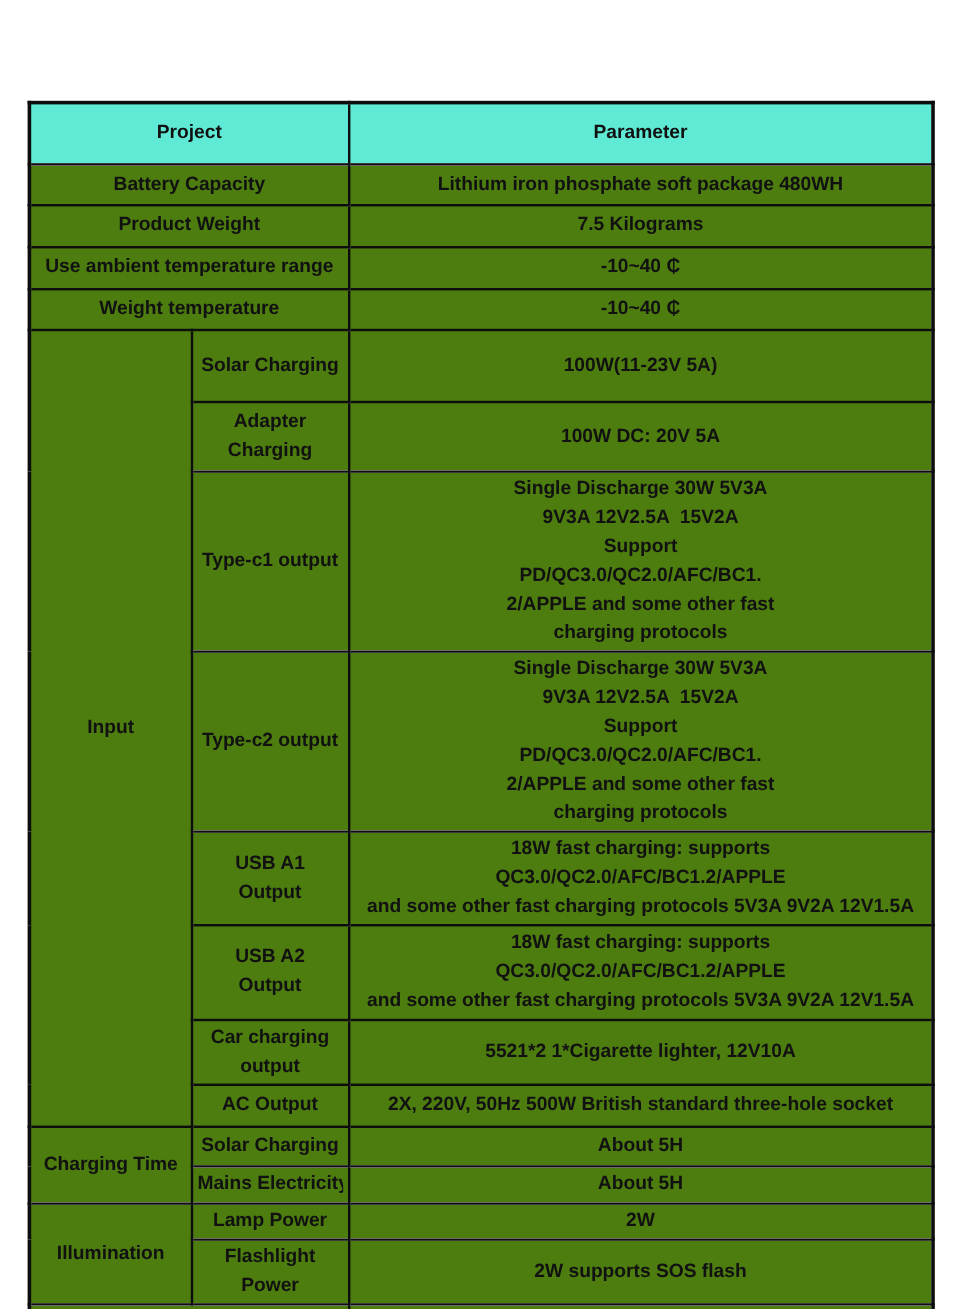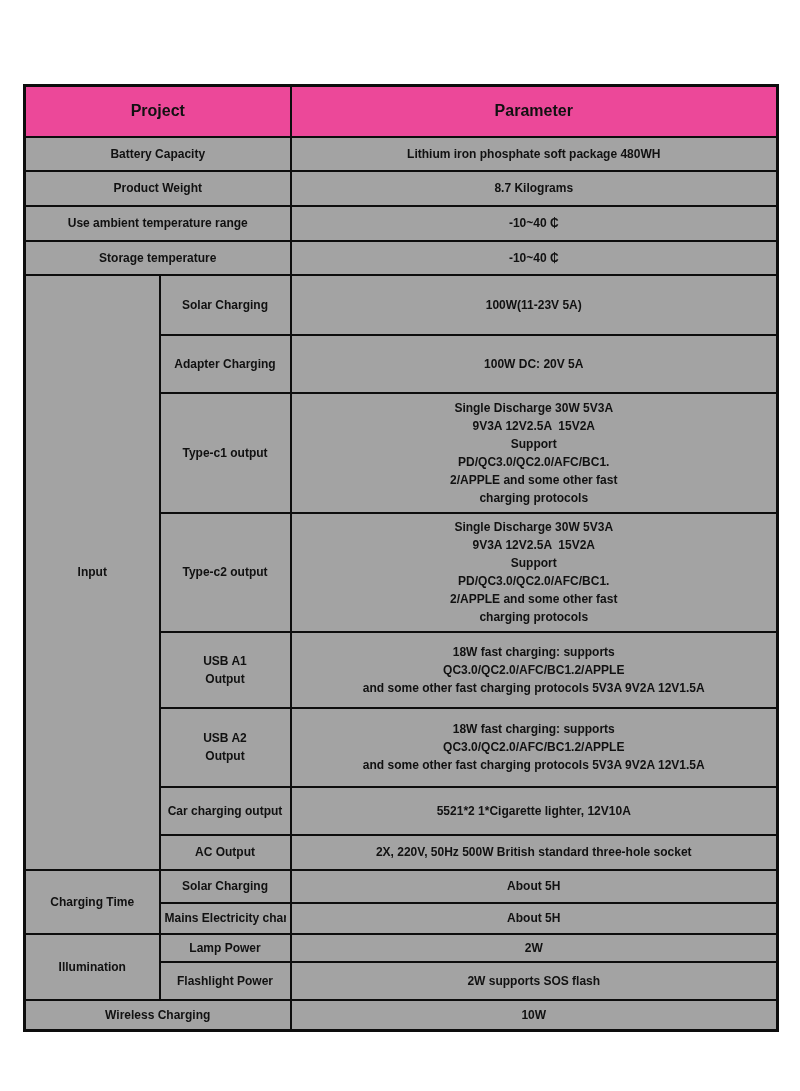--- a/index.html
+++ b/index.html
@@ -15,31 +15,31 @@
     width: 753px;
   }
   table.spec {
     width: 753px;
     table-layout: fixed;
     border-collapse: collapse;
     border: 3px solid #0d0d0d;
   }
   table.spec th, table.spec td {
     border: 2px solid #0d0d0d;
-    background: #a3a3a3;
+    background: #4d7c0f;
     text-align: center;
     vertical-align: middle;
     font-weight: bold;
-    font-size: 12px;
+    font-size: 16px;
     line-height: 1.5;
     padding: 2px 4px;
     overflow: hidden;
   }
   table.spec th {
-    background: #ec4899;
+    background: #5eead4;
     font-size: 16px;
   }
   .pre { white-space: pre-wrap; }
   .clip-wrap {
     width: 100%;
     overflow: hidden;
     white-space: nowrap;
     text-align: center;
   }
 </style>
@@ -59,28 +59,28 @@
         <th colspan="2">Project</th>
         <th>Parameter</th>
       </tr>
 
       <tr style="height:34px">
         <td colspan="2">Battery Capacity</td>
         <td>Lithium iron phosphate soft package 480WH</td>
       </tr>
       <tr style="height:35px">
         <td colspan="2">Product Weight</td>
-        <td>8.7 Kilograms</td>
+        <td>7.5 Kilograms</td>
       </tr>
       <tr style="height:35px">
         <td colspan="2">Use ambient temperature range</td>
         <td>-10~40 ₵</td>
       </tr>
       <tr style="height:34px">
-        <td colspan="2">Storage temperature</td>
+        <td colspan="2">Weight temperature</td>
         <td>-10~40 ₵</td>
       </tr>
 
       <tr style="height:60px">
         <td rowspan="8">Input</td>
         <td>Solar Charging</td>
         <td>100W(11-23V 5A)</td>
       </tr>
       <tr style="height:58px">
         <td>Adapter Charging</td>

